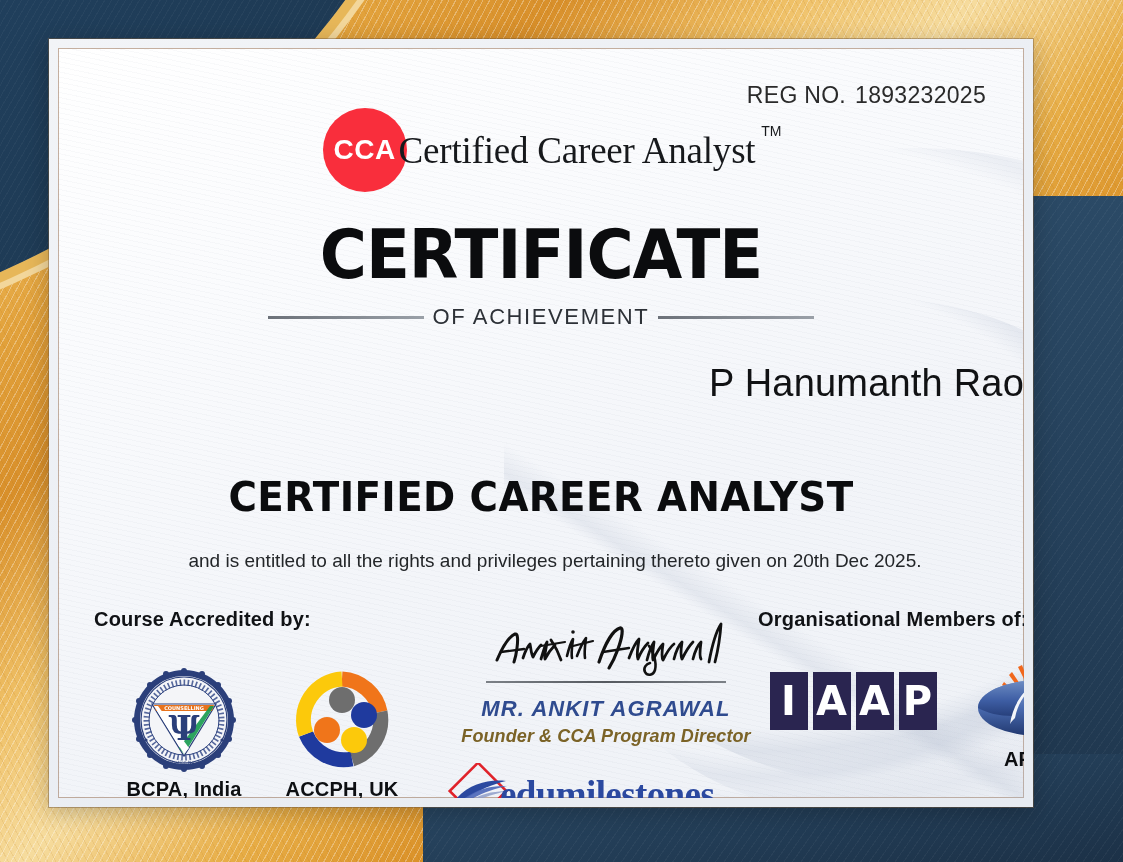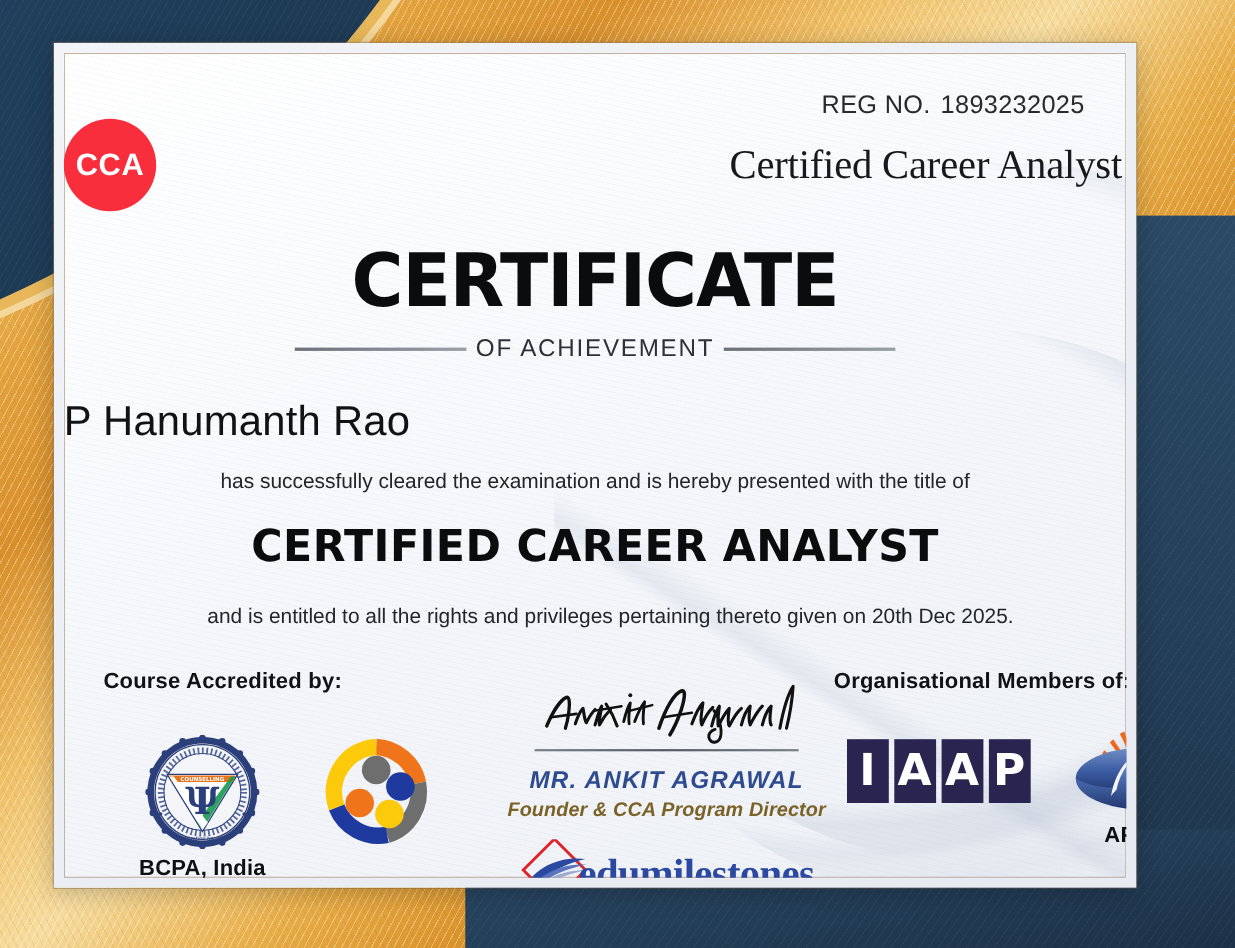--- a/index.html
+++ b/index.html
@@ -107,21 +107,21 @@
   
   .regno{
     position:absolute;right:38px;top:34px;
     font-size:23px;color:#2a2a2a;letter-spacing:.3px;white-space:nowrap;
   }
   .regno .num{margin-left:9px;}
 
   
   .brand{
     position:absolute;left:0;right:0;top:60px;
-    display:flex;align-items:center;justify-content:space-between;
+    display:flex;align-items:center;justify-content:center;
   }
   .cca-badge{
     width:84px;height:84px;border-radius:50%;
     background:#f92e3c;
     display:flex;align-items:center;justify-content:center;
     color:#fff;font-weight:700;font-size:28px;letter-spacing:.5px;
     flex:none;
     margin-right:-8px;
   }
   .brand-name{
@@ -145,21 +145,21 @@
   
   .subtitle-row{
     position:absolute;left:0;right:0;top:256px;
     display:flex;align-items:center;justify-content:center;gap:9px;
   }
   .rule{height:3px;width:156px;background:linear-gradient(90deg,#6c7179,#9aa0a8);}
   .subtitle-txt{font-size:22px;letter-spacing:1.6px;color:#2d3137;white-space:nowrap;}
 
   
   .recipient{
-    position:absolute;left:0;right:0;top:314px;text-align:left;
+    position:absolute;left:0;right:0;top:314px;text-align:right;
     font-size:38px;color:#111214;letter-spacing:.2px;
   }
   .line-small{
     position:absolute;left:0;right:0;text-align:center;
     font-size:19px;color:#232629;
   }
   .line-1{top:380px;}
   .line-3{top:502px;margin-left:28px;}
 
   .award-title{
@@ -204,21 +204,21 @@
   }
   .sig-name{
     margin-top:13px;font-size:22px;font-weight:700;letter-spacing:1.1px;
     color:#2f4b8f;white-space:nowrap;font-style:italic;
   }
   .sig-role{
     margin-top:4px;font-size:18px;font-weight:700;color:#7b6327;
     letter-spacing:.1px;white-space:nowrap;font-style:italic;
   }
   .edumile{
-    margin-top:16px;display:flex;align-items:center;justify-content:center;gap:0px;
+    margin-top:16px;display:flex;align-items:center;gap:0px;
   }
   .edumile-text{
     font-family:"Liberation Serif", serif;
     font-size:37px;font-weight:700;color:#2b49a0;letter-spacing:-.6px;
     margin-left:-12px;
   }
 
   
   .iaap-block{left:700px;top:76px;width:190px;}
   .apcda-block{left:902px;top:60px;width:160px;}
@@ -265,21 +265,20 @@
 
         <div class="title-main">CERTIFICATE</div>
 
         <div class="subtitle-row">
           <div class="rule"></div>
           <div class="subtitle-txt">OF ACHIEVEMENT</div>
           <div class="rule"></div>
         </div>
 
         <div class="recipient">P Hanumanth Rao</div>
-        <div class="line-small line-1">has successfully cleared the examination and is hereby presented with the title of</div>
         <div class="award-title">CERTIFIED CAREER ANALYST</div>
         <div class="line-small line-3">and is entitled to all the rights and privileges pertaining thereto given on 20th Dec 2025.</div>
 
         <div class="footer">
 
           <div class="col-head head-left">Course Accredited by:</div>
           <div class="col-head head-right">Organisational Members of:</div>
 
           <div class="logo-block bcpa-block">
             <div class="bcpa-seal">
@@ -329,20 +328,21 @@
                   <path d="M90 44 A41 41 0 0 1 62 91" stroke="#6e6e6e"></path>
                   <path d="M62 91 A41 41 0 0 1 16 66" stroke="#1f3a9e"></path>
                   <path d="M16 66 A41 41 0 0 1 52 11" stroke="#fcc90b"></path>
                 </g>
                 <circle cx="52" cy="32" r="13" fill="#6e6e6e"></circle>
                 <circle cx="74" cy="47" r="13" fill="#1f3a9e"></circle>
                 <circle cx="64" cy="72" r="13" fill="#fcc90b"></circle>
                 <circle cx="37" cy="62" r="13" fill="#f0751a"></circle>
               </svg>
             </div>
+            <div class="logo-cap">ACCPH, UK</div>
           </div>
 
           <div class="sig-col">
             <svg class="sig-svg" width="250" height="62" viewBox="0 0 250 62" aria-hidden="true">
               <g fill="none" stroke="#111" stroke-linecap="round" stroke-linejoin="round">
                 <path d="M16 42 C22 28,29 18,34 16 C37 15,37 22,36 30 C35 38,33 44,33 44" stroke-width="3"></path>
                 <path d="M20 34 L43 31" stroke-width="2.4"></path>
                 <path d="M42 40 C44 34,47 28,49 26 C50 30,50 36,52 39 C54 35,57 30,60 27" stroke-width="2.8"></path>
                 <path d="M60 41 C62 34,64 27,66 24 C65 32,63 38,64 41 C66 37,70 31,74 27" stroke-width="2.8"></path>
                 <path d="M70 22 C74 28,78 36,80 42" stroke-width="2.8"></path>

